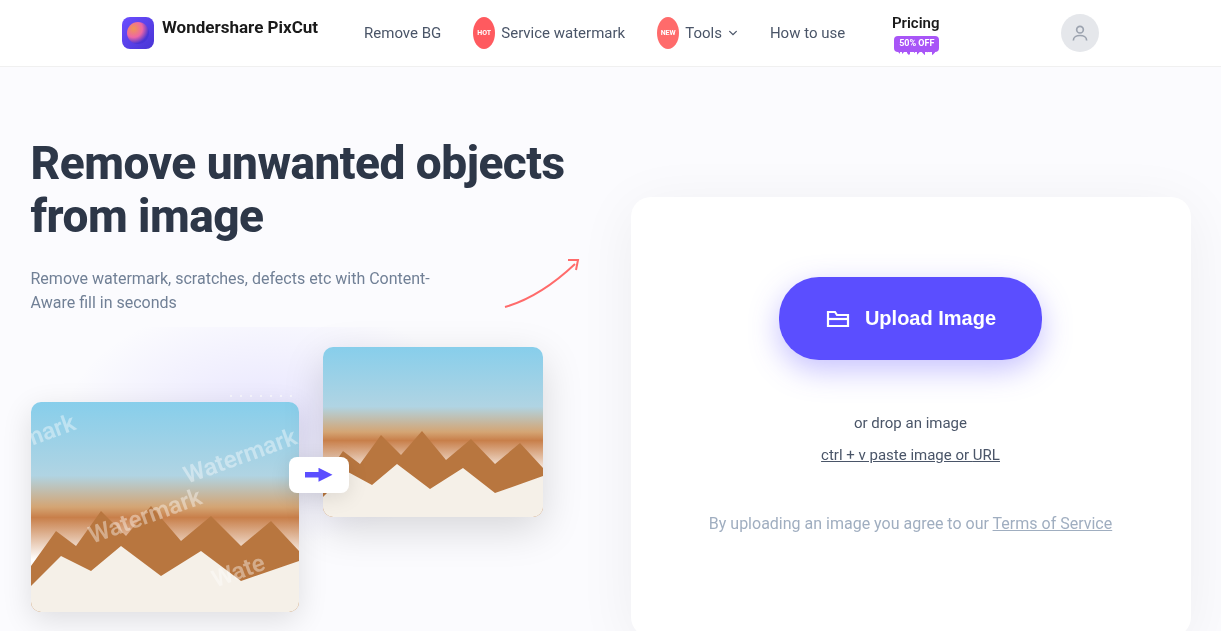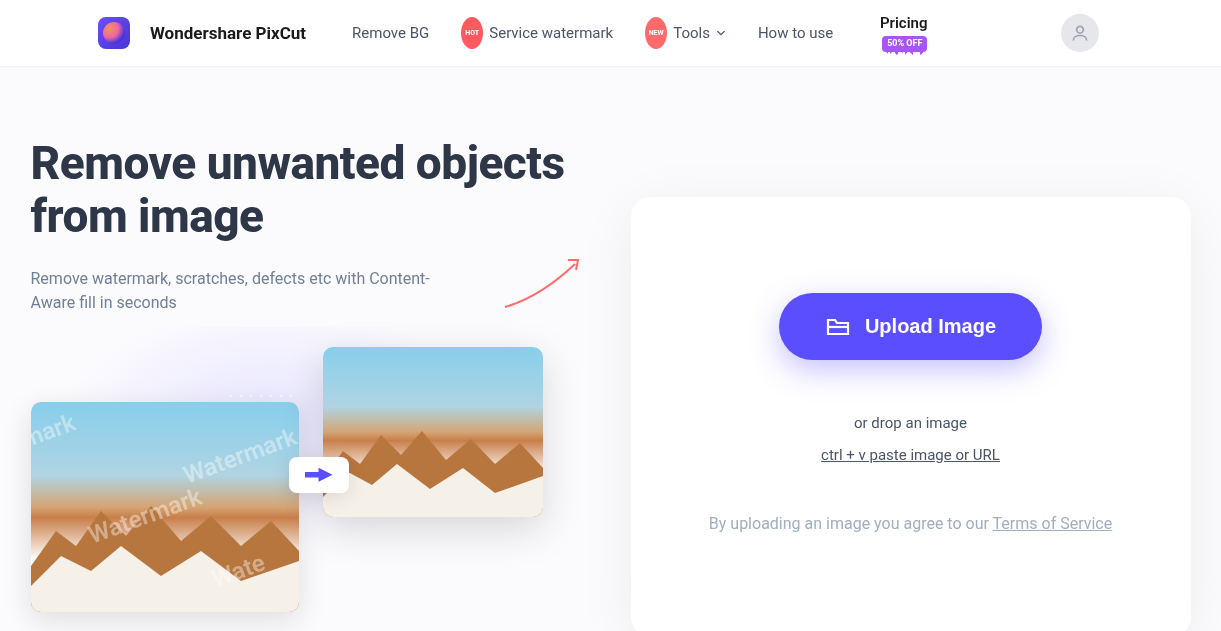--- a/index.html
+++ b/index.html
@@ -1,20 +1,20 @@
 <!DOCTYPE html>
 <html><head>
   <meta charset="utf-8">
   <style>
     * { margin: 0; padding: 0; box-sizing: border-box; }
     body { font-family: -apple-system, BlinkMacSystemFont, 'Segoe UI', Roboto, sans-serif; background: #fff; width: 1221px; }
     
     
     .header { display: flex; align-items: center; padding: 14px 30px; border-bottom: 1px solid #f0f0f0; gap: 18px; }
-    .logo-wrap { display: flex; align-items: center; gap: 20px; margin-left: 68px; }
+    .logo-wrap { display: flex; gap: 8px; margin-left: 92px; }
     .logo-icon { width: 32px; height: 32px; border-radius: 8px; background: linear-gradient(135deg, #6b4eff 0%, #4834d4 100%); position: relative; overflow: hidden; }
     .logo-swirl { position: absolute; width: 22px; height: 22px; left: 5px; top: 5px; border-radius: 50%; background: radial-gradient(circle at 30% 30%, #ff9f43, #ff6b9d 40%, #4834d4 70%); opacity: 0.9; }
     .logo-text { font-weight: 700; font-size: 17px; color: #1a1a1a; }
     .nav { display: flex; align-items: center; gap: 32px; margin-left: 28px; }
     .nav-item { display: flex; align-items: center; gap: 6px; color: #4a5568; font-size: 15px; cursor: pointer; }
     .badge-hot, .badge-new { width: 22px; height: 32px; border-radius: 50%; display: flex; align-items: center; justify-content: center; font-size: 7px; font-weight: 700; color: #fff; }
     .badge-hot { background: #ff5a5f; }
     .badge-new { background: #ff6b6b; text-align: center; }
     .chevron { width: 10px; height: 10px; }
     .pricing-wrap { display: flex; align-items: flex-end; gap: 4px; margin-left: 20px; flex-direction: column; }
@@ -35,21 +35,21 @@
     .mountains { position: absolute; bottom: 0; left: 0; right: 0; height: 60%; }
     .wm-text { position: absolute; color: rgba(255,255,255,0.4); font-size: 24px; font-weight: 600; transform: rotate(-20deg); pointer-events: none; }
     .dots { position: absolute; left: 195px; top: 44px; width: 70px; height: 40px; background-image: radial-gradient(circle, rgba(255,255,255,0.9) 1.5px, transparent 1.5px); background-size: 10px 10px; opacity: 0.7; }
     .glow { position: absolute; left: 40px; top: -20px; width: 440px; height: 240px; background: radial-gradient(ellipse at 45% 40%, rgba(139,125,255,0.18), transparent 60%); pointer-events: none; }
     .arrow-connector { position: absolute; left: 258px; top: 110px; width: 60px; height: 36px; background: #fff; border-radius: 8px; display: flex; align-items: center; justify-content: center; box-shadow: 0 4px 20px rgba(0,0,0,0.1); z-index: 5; }
     .arrow-shape { width: 28px; height: 14px; background: #5b4eff; clip-path: polygon(0 30%, 50% 30%, 50% 0, 100% 50%, 50% 100%, 50% 70%, 0 70%); }
     .curve-arrow { position: absolute; left: 500px; top: 185px; width: 90px; height: 60px; }
     
     
     .upload-card { width: 560px; background: #fff; border-radius: 20px; box-shadow: 0 10px 60px rgba(0,0,0,0.06); padding: 80px 40px 40px; text-align: center; margin-top: 60px; }
-    .upload-btn { display: inline-flex; align-items: center; gap: 14px; background: #5b4eff; color: #fff; font-size: 20px; font-weight: 700; padding: 22px 46px; border-radius: 40px; border: none; cursor: pointer; box-shadow: 0 10px 30px rgba(91,78,255,0.35); margin-top: 16px; }
+    .upload-btn { display: inline-flex; align-items: center; gap: 14px; background: #5b4eff; color: #fff; font-size: 20px; font-weight: 700; padding: 30px 46px; border-radius: 40px; border: none; cursor: pointer; box-shadow: 0 10px 30px rgba(91,78,255,0.35); }
     .drop-text { margin-top: 54px; color: #4a5568; font-size: 15px; }
     .paste-text { margin-top: 14px; color: #4a5568; font-size: 15px; text-decoration: underline; }
     .url-link { text-decoration: underline; color: #4a5568; cursor: pointer; }
     .terms-text { margin-top: 50px; color: #a0aec0; font-size: 16px; }
     .terms-link { text-decoration: underline; color: #a0aec0; cursor: pointer; }
   </style>
 </head>
 <body>
 
 <header class="header">

